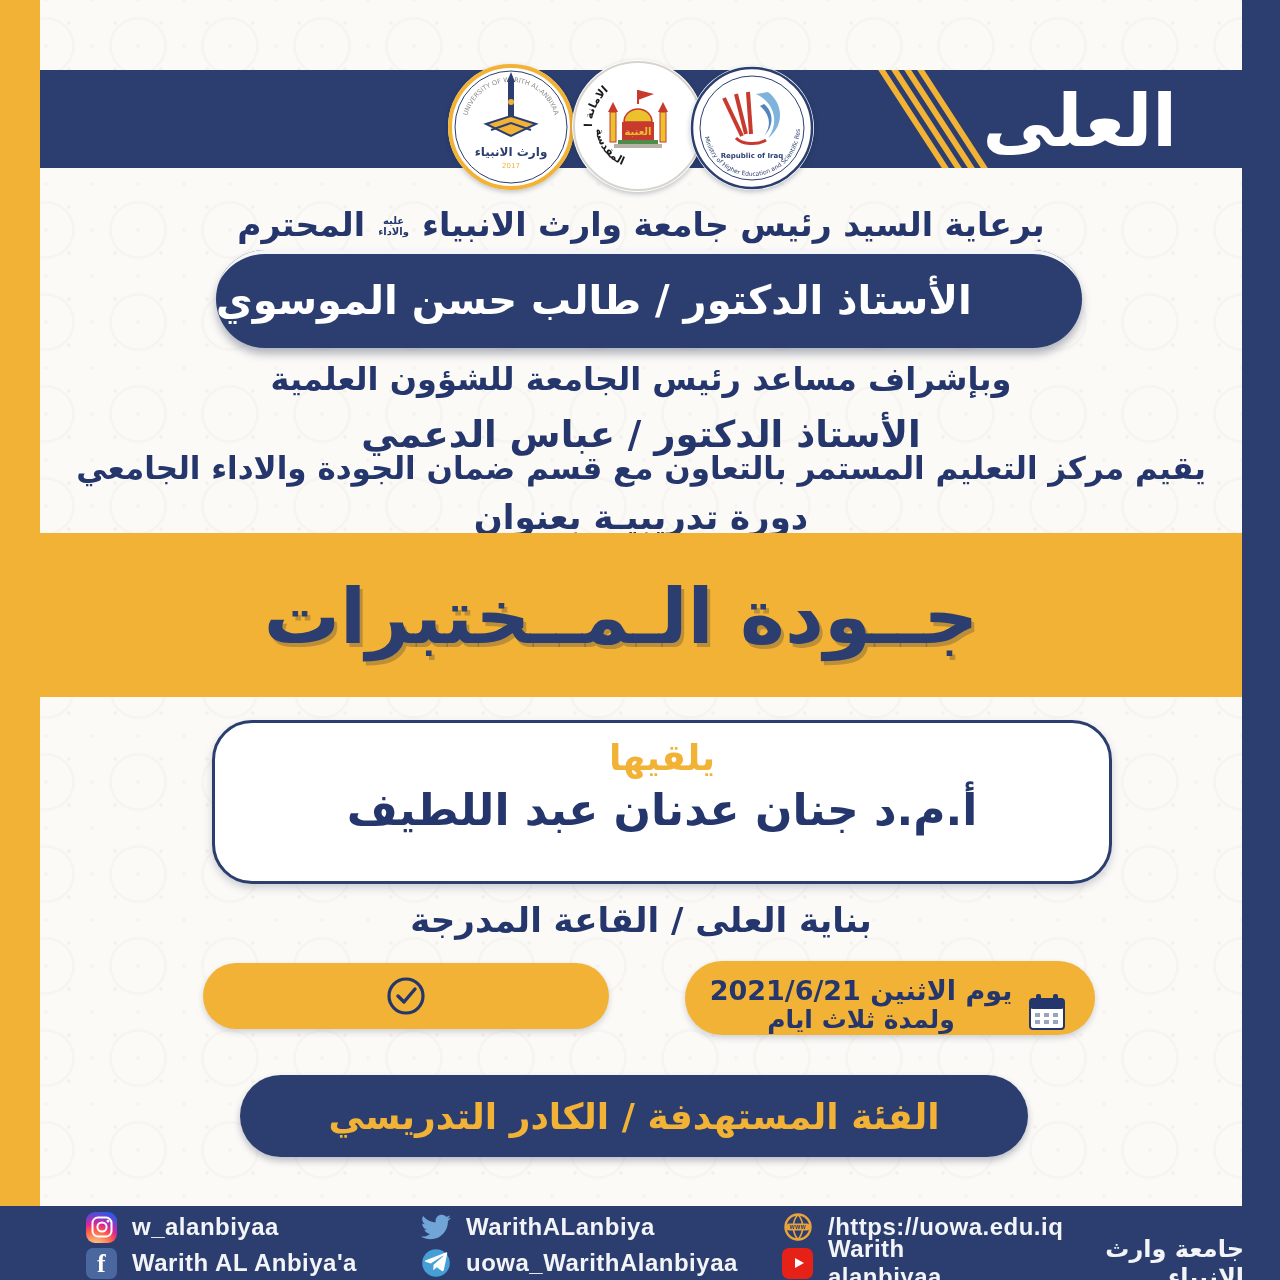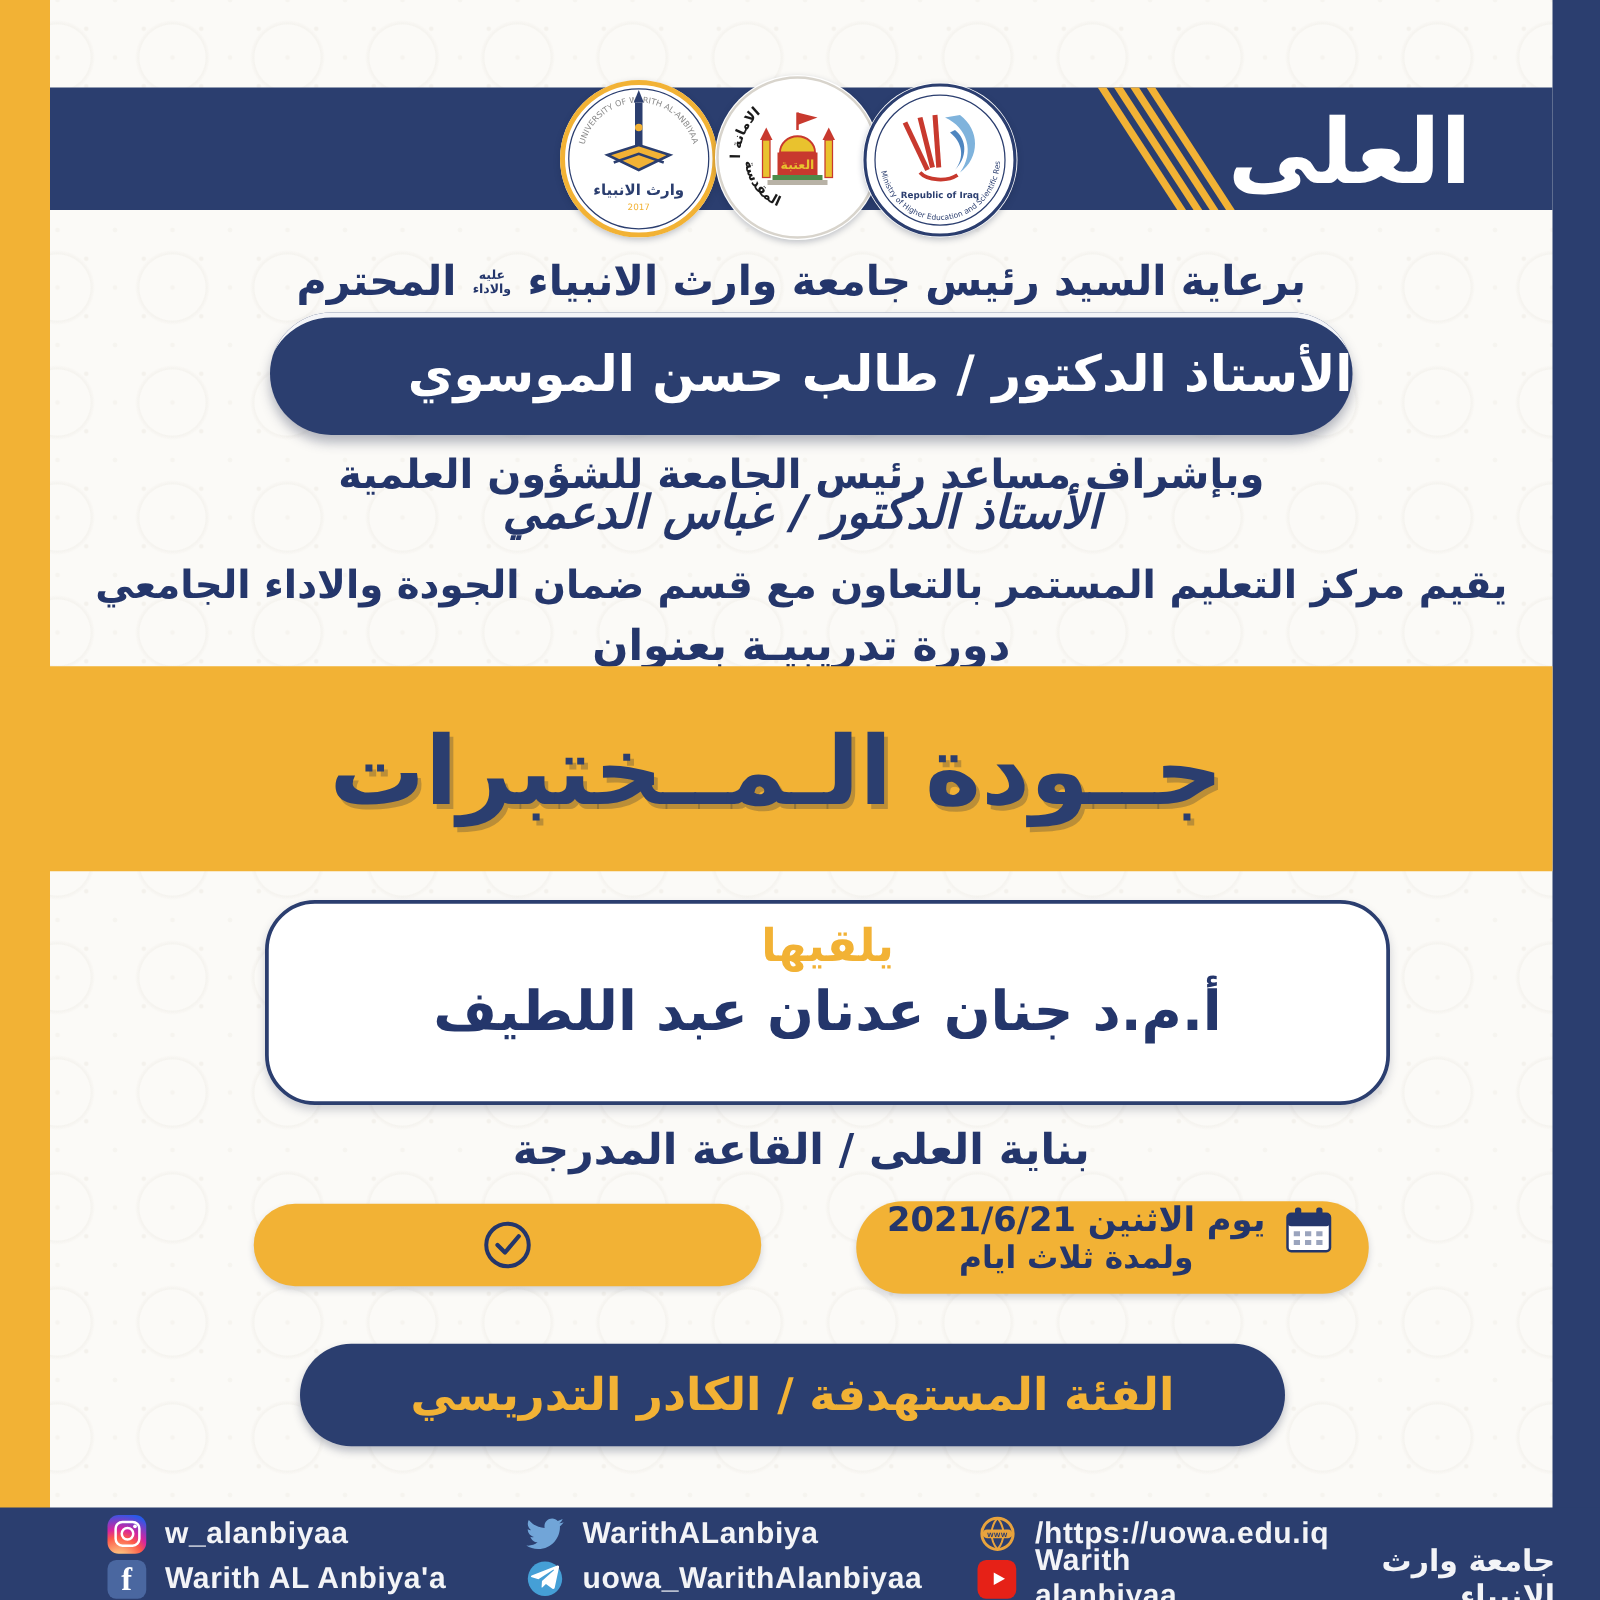--- a/index.html
+++ b/index.html
@@ -31,23 +31,23 @@
 
   
   .logo{border-radius:50%;background:#fff;box-shadow:0 2px 5px rgba(20,30,60,.25);}
   .logo svg{display:block;}
 
   
   .line-patronage{top:205px;font-size:33px;}
   .salutation{display:inline-block;width:34px;font-size:10px;line-height:1.05;vertical-align:middle;white-space:normal;text-align:center;}
   .pill-president{left:216px;top:250px;width:866px;height:98px;border-radius:49px;background:#2B3E6F;
     box-shadow:inset 0 7px 0 -3px rgba(255,255,255,.95), 0 6px 9px rgba(40,50,80,.35);
-    color:#fff;font-size:40px;text-align:right;line-height:100px;}
+    color:#fff;font-size:40px;text-align:left;line-height:100px;}
   .line-supervision{top:360px;font-size:32px;}
-  .line-supervisor{top:388px;font-size:37px;font-style:italic;}
+  .line-supervisor{top:413px;font-size:37px;}
   .line-organizer{top:450px;font-size:31px;}
   .line-coursetype{top:497px;font-size:34px;}
 
   
   .band{left:0;top:533px;width:1242px;height:164px;background:#F2B235;}
   .band-title{width:100%;text-align:center;line-height:168px;font-size:76px;color:#2B3E6F;
     text-shadow:3px 4px 0 rgba(60,60,60,.30);}
 
   
   .lecturer-card{left:212px;top:720px;width:894px;height:158px;background:#fff;
@@ -57,21 +57,21 @@
   .lecturer-name{margin-top:6px;font-size:44px;color:#24366B;}
 
   .line-venue{top:900px;font-size:34px;}
 
   
   .pill-time{left:203px;top:963px;width:406px;height:66px;border-radius:33px;background:#F2B235;
     box-shadow:0 3px 6px rgba(40,50,80,.20);display:flex;flex-direction:row-reverse;align-items:center;
     justify-content:center;gap:12px;}
   .pill-time .txt{font-size:29px;color:#24366B;direction:rtl;font-weight:bold;}
   .pill-date{left:685px;top:961px;width:410px;height:74px;border-radius:37px;background:#F2B235;
-    box-shadow:0 3px 6px rgba(40,50,80,.20);display:flex;flex-direction:row-reverse;align-items:flex-start;
+    box-shadow:0 3px 6px rgba(40,50,80,.20);display:flex;flex-direction:row-reverse;align-items:flex-end;
     justify-content:center;gap:12px;}
   .pill-date .col{display:flex;flex-direction:column;align-items:center;line-height:1.15;}
   .pill-date .d1{font-size:27px;color:#24366B;direction:rtl;font-weight:bold;}
   .pill-date .d2{font-size:25px;color:#24366B;direction:rtl;font-weight:bold;}
 
   
   .pill-audience{left:240px;top:1075px;width:788px;height:82px;border-radius:41px;background:#2B3E6F;
     box-shadow:0 4px 7px rgba(40,50,80,.30);text-align:center;line-height:84px;
     font-size:36px;color:#F2B235;}
 

